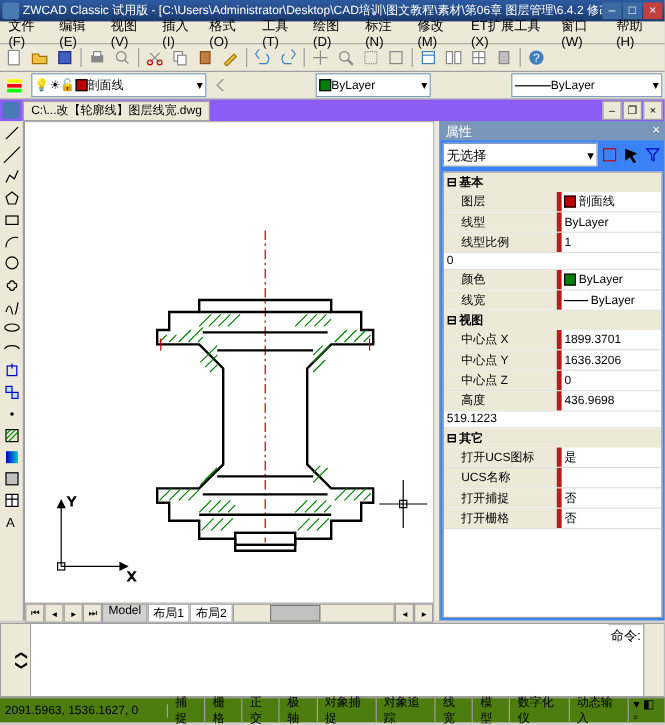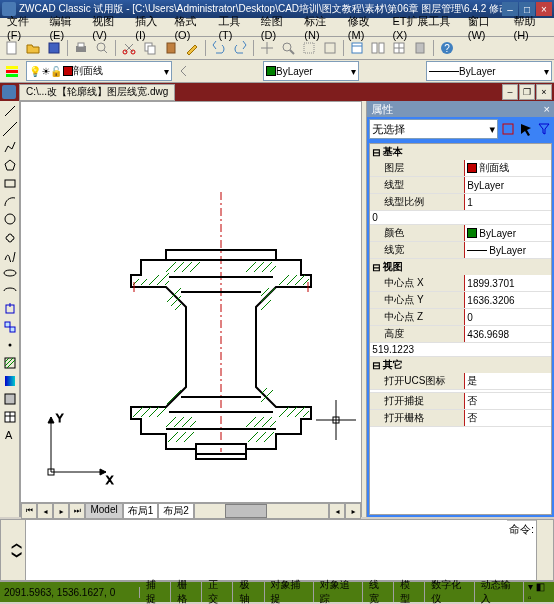--- a/index.html
+++ b/index.html
@@ -10,21 +10,21 @@
 .win-btns{display:flex;gap:1px}
 .win-btn{width:16px;height:14px;background:#3a6aa0;color:#fff;display:flex;align-items:center;justify-content:center;font-size:10px;cursor:pointer}
 .win-btn.close{background:#c04040}
 .menubar{height:18px;background:#ece9d8;display:flex;align-items:center;padding:0 2px;font-size:11px;border-bottom:1px solid #a0a0a0}
 .menubar span{padding:1px 5px;cursor:pointer}
 .toolbar{height:22px;background:#ece9d8;border-bottom:1px solid #a0a0a0;display:flex;align-items:center;padding:0 2px;gap:1px}
 .tb-btn{width:18px;height:18px;display:flex;align-items:center;justify-content:center;cursor:pointer;border:1px solid transparent}
 .tb-sep{width:1px;height:16px;background:#a0a0a0;margin:0 2px}
 .layer-row{height:22px;background:#ece9d8;border-bottom:1px solid #a0a0a0;display:flex;align-items:center;padding:0 2px;gap:4px}
 .layer-combo{height:18px;border:1px solid #7f9db9;background:#fff;display:flex;align-items:center;padding:0 2px;font-size:10px}
-.mdi-row{height:18px;background:#7f1d1d;display:flex;align-items:center;padding:0 2px}
+.mdi-row{height:18px;background:#8b5cf6;display:flex;align-items:center;padding:0 2px}
 .mdi-tab{background:#ece9d8;border:1px solid #a0a0a0;padding:0 6px;font-size:10px;height:15px;display:flex;align-items:center}
 .mdi-btns{margin-left:auto;display:flex;gap:1px}
 .mdi-btn{width:14px;height:14px;background:#ece9d8;border:1px solid #a0a0a0;font-size:9px;display:flex;align-items:center;justify-content:center;cursor:pointer}
 .workarea{display:flex;height:416px}
 .left-tb{width:20px;background:#ece9d8;border-right:1px solid #a0a0a0;display:flex;flex-direction:column;padding:2px 0;gap:2px}
 .lt-btn{width:16px;height:16px;margin:0 auto;cursor:pointer;display:flex;align-items:center;justify-content:center}
 .canvas-wrap{flex:1;display:flex;flex-direction:column;background:#fff;border:1px solid #a0a0a0}
 .canvas{flex:1;background:#fff;position:relative}
 .model-tabs{height:16px;background:#ece9d8;border-top:1px solid #a0a0a0;display:flex;align-items:center;font-size:10px}
 .mt-btn{width:14px;height:14px;border:1px solid #a0a0a0;display:flex;align-items:center;justify-content:center;cursor:pointer;font-size:8px}
@@ -35,21 +35,21 @@
 .right-col{width:4px;background:#ece9d8}
 .prop-panel{width:192px;background:#3b82f6;border-left:1px solid #a0a0a0;display:flex;flex-direction:column}
 .prop-title{height:16px;background:#7a96b8;color:#fff;font-size:11px;padding:0 4px;display:flex;align-items:center;justify-content:space-between}
 .prop-title .x{cursor:pointer}
 .prop-head{height:20px;display:flex;align-items:center;padding:2px;gap:2px}
 .prop-sel{flex:1;height:18px;border:1px solid #7f9db9;background:#fff;font-size:11px;padding:0 2px;display:flex;align-items:center}
 .prop-hb{width:16px;height:16px;cursor:pointer;display:flex;align-items:center;justify-content:center}
 .prop-grid{flex:1;overflow:auto;background:#fff;border:1px solid #a0a0a0;margin:2px;font-size:10px}
 .pg-cat{background:#ece9d8;padding:1px 2px;font-weight:bold;display:flex;align-items:center;gap:2px}
 .pg-row{display:flex;border-bottom:1px solid #e0e0e0}
-.pg-k{width:78px;padding:1px 2px 1px 14px;background:#ece9d8;border-right:1px solid #b91c1c}
+.pg-k{width:78px;padding:1px 2px 1px 14px;background:#ece9d8;border-right:4px solid #b91c1c}
 .pg-v{flex:1;padding:1px 2px;display:flex;align-items:center;gap:2px}
 .vscroll{width:16px;background:#ece9d8;border-left:1px solid #a0a0a0}
 .cmd-area{height:60px;background:#fff;border:1px solid #a0a0a0;display:flex;margin-top:2px}
 .cmd-left{width:20px;background:#ece9d8;border-right:1px solid #a0a0a0;writing-mode:vertical-rl;text-align:center;font-size:10px;padding:2px}
 .cmd-body{flex:1;display:flex;}
 .cmd-hist{flex:1;background:#fff}
 .cmd-line{height:16px;border-top:1px solid #c0c0c0;padding:0 2px;font-size:11px;display:flex;align-items:center}
 .status{height:20px;background:#4d7c0f;border-top:1px solid #a0a0a0;display:flex;align-items:center;font-size:10px}
 .st-coord{width:140px;padding:0 4px;border-right:1px solid #a0a0a0}
 .st-btn{padding:0 6px;border-right:1px solid #a0a0a0;cursor:pointer;height:100%;display:flex;align-items:center}
@@ -575,20 +575,21 @@
           </div>
         </div>
         <div class="pg-cat"><span>⊟</span> 其它</div>
         <div class="pg-row">
           <div class="pg-k">打开UCS图标</div>
           <div class="pg-v">
             <span>是</span>
           </div>
         </div>
         <div class="pg-row">
+          <div class="pg-k">UCS名称</div>
           <div class="pg-v">
             <span></span>
           </div>
         </div>
         <div class="pg-row">
           <div class="pg-k">打开捕捉</div>
           <div class="pg-v">
             <span>否</span>
           </div>
         </div>

